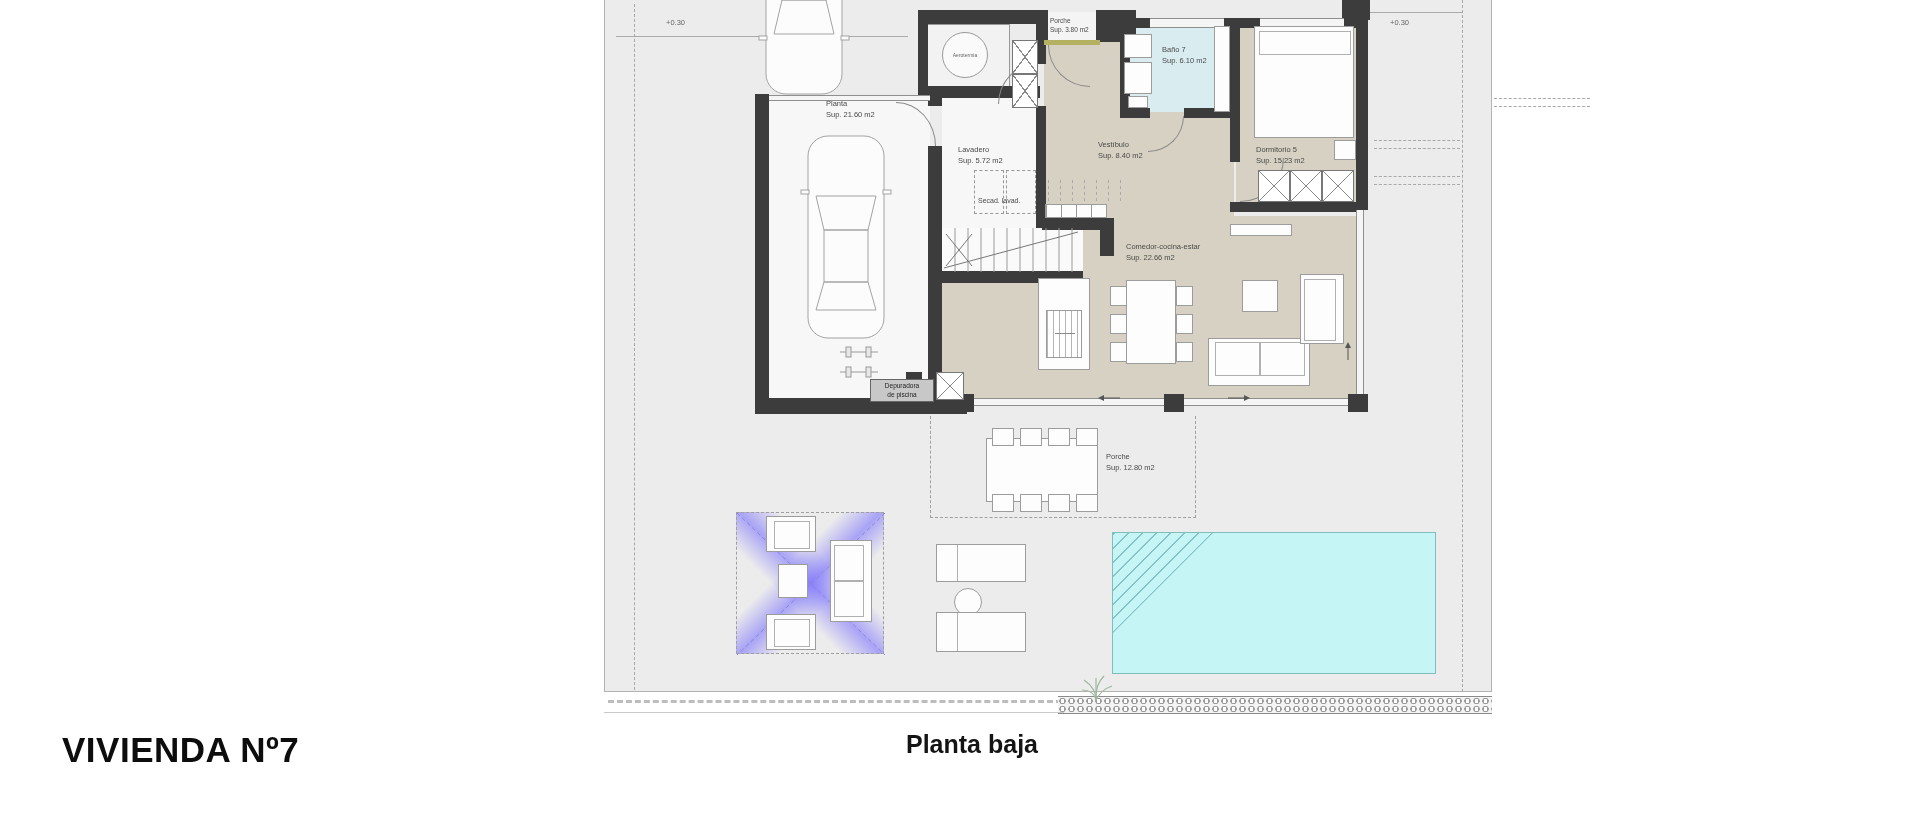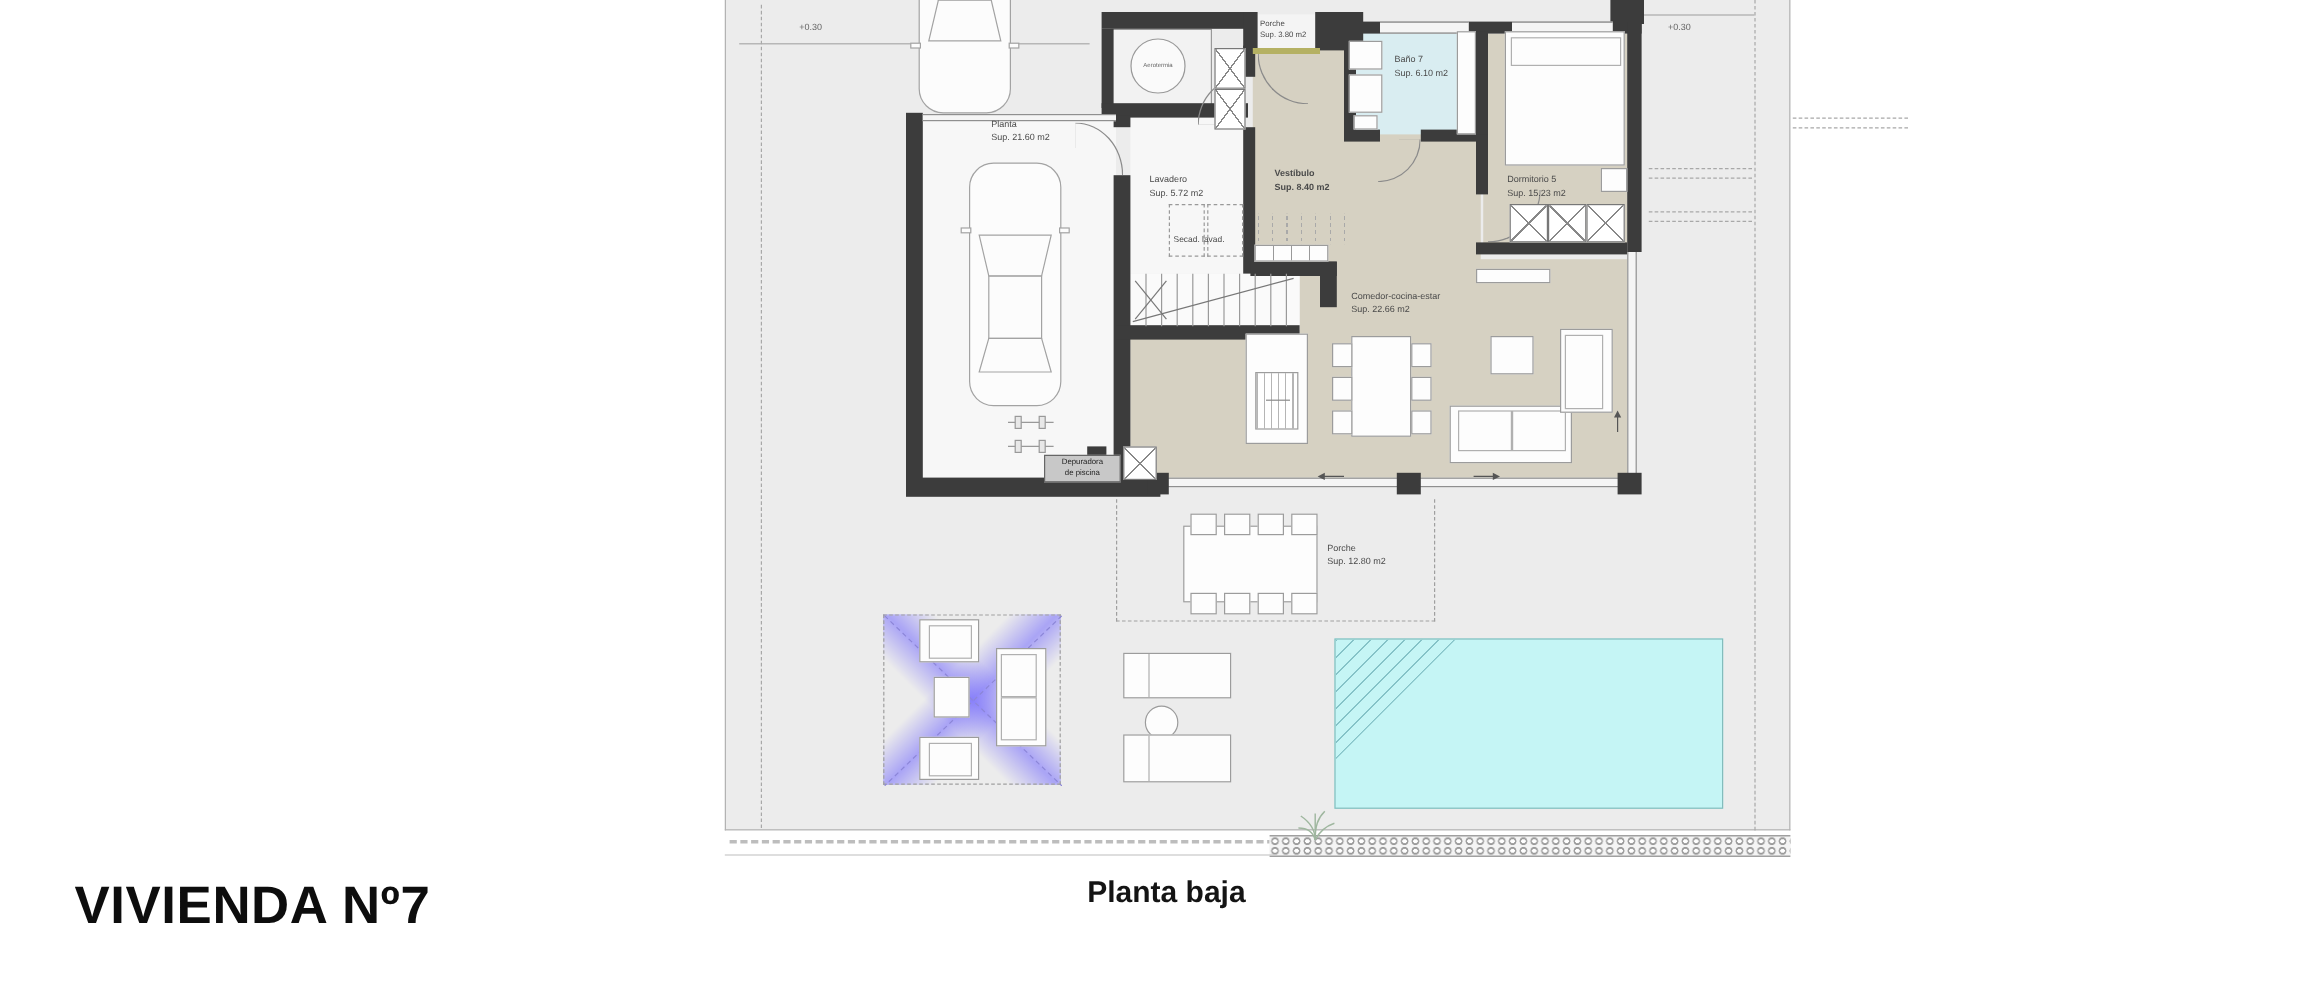--- a/index.html
+++ b/index.html
@@ -295,21 +295,21 @@
   <span>Sup. 3.80 m2</span>
 </div>
 <div class="lbl" style="left:1162px;top:45px;">
   <span>Baño 7</span>
   <span>Sup. 6.10 m2</span>
 </div>
 <div class="lbl" style="left:1256px;top:145px;">
   <span>Dormitorio 5</span>
   <span>Sup. 15.23 m2</span>
 </div>
-<div class="lbl" style="left:1062px;top:140px;font-weight:bold;">
+<div class="lbl" style="left:1098px;top:140px;">
   <span>Vestíbulo</span>
   <span>Sup. 8.40 m2</span>
 </div>
 <div class="lbl" style="left:958px;top:145px;">
   <span>Lavadero</span>
   <span>Sup. 5.72 m2</span>
 </div>
 <div class="lbl" style="left:978px;top:196px;font-size:7px;">Secad. lavad.</div>
 <div class="lbl" style="left:826px;top:99px;">
   <span>Planta</span>
@@ -320,14 +320,14 @@
   <span>Sup. 22.66 m2</span>
 </div>
 <div class="lbl" style="left:1106px;top:452px;">
   <span>Porche</span>
   <span>Sup. 12.80 m2</span>
 </div>
 
 <div class="abs" style="left:906px;top:730px;font-size:25px;font-weight:bold;color:#141414;">Planta baja</div>
 
 <div class="abs" style="left:62px;top:730px;width:460px;">
-  <div style="font-size:44px;font-weight:bold;color:#0d0d0d;letter-spacing:.5px;">VIVIENDA Nº7</div>
+  <div style="font-size:35px;font-weight:bold;color:#0d0d0d;letter-spacing:.5px;">VIVIENDA Nº7</div>
 </div>
 
 </body></html>

